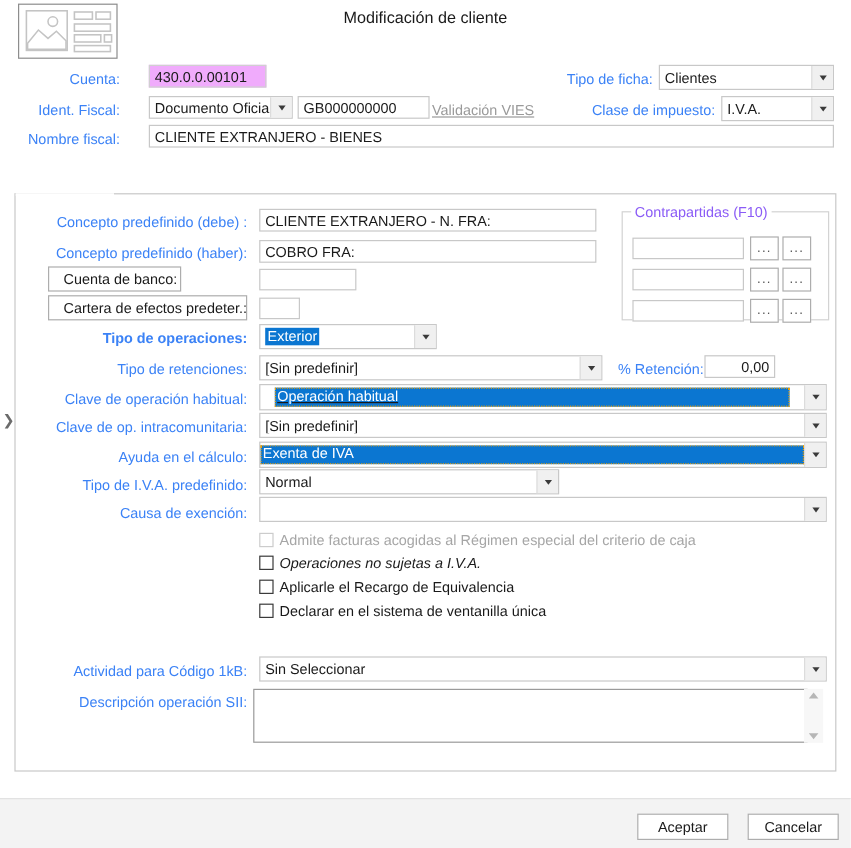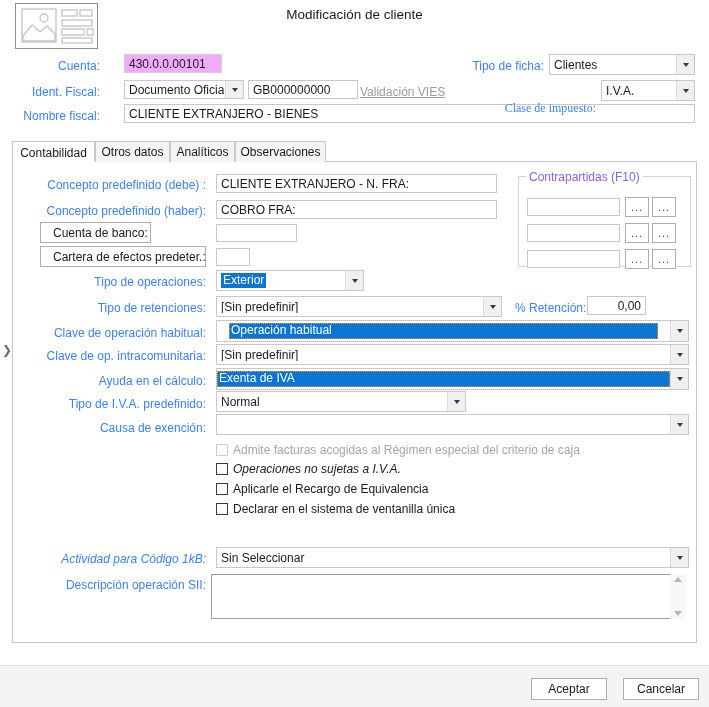--- a/index.html
+++ b/index.html
@@ -191,80 +191,66 @@
   <div class="tb" style="left:124px; top:104px; width:571px; height:19px;">CLIENTE EXTRANJERO - BIENES</div>
 
   <div class="lbl" style="left:380px; top:59px; width:164px;">Tipo de ficha:</div>
   <div class="cb" style="left:549px; top:54px; width:146px; height:21px;">
     <span class="cb-txt">Clientes</span>
     <span class="cb-arrow flat">
         <i></i>
       </span>
   </div>
 
-  <div class="lbl" style="left:380px; top:101px; width:216px;font-family:Liberation Serif, serif;">Clase de impuesto:</div>
+  <div class="lbl" style="left:380px; top:85px; width:216px;">Clase de impuesto:</div>
   <div class="cb" style="left:601px; top:80px; width:94px; height:21px;">
     <span class="cb-txt">I.V.A.</span>
     <span class="cb-arrow flat">
         <i></i>
       </span>
   </div>
 
   <div class="tabpanel"></div>
-  <div class="tabstrip">
-    <div class="tab active" style="left:0px; width:83px;">
-      <span>Contabilidad</span>
-    </div>
-    <div class="tab" style="left:83px; width:75px;">
-      <span>Otros datos</span>
-    </div>
-    <div class="tab" style="left:158px; width:65px;">
-      <span>Analíticos</span>
-    </div>
-    <div class="tab" style="left:223px; width:91px;">
-      <span>Observaciones</span>
-    </div>
-  </div>
   <div class="tabpanel-mask" style="left:13px; top:161px; width:82px;"></div>
 
   <div class="expander">❯</div>
 
   <div class="lbl" style="left:20px; top:178px; width:186px;">Concepto predefinido (debe) :</div>
   <div class="tb" style="left:216px; top:174px; width:281px; height:19px;">CLIENTE EXTRANJERO - N. FRA:</div>
 
   <div class="lbl" style="left:20px; top:204px; width:186px;">Concepto predefinido (haber):</div>
   <div class="tb" style="left:216px; top:200px; width:281px; height:19px;">COBRO FRA:</div>
 
   <div class="btn lft" style="left:40px; top:222px; width:111px; height:21px;">Cuenta de banco:</div>
   <div class="tb" style="left:216px; top:224px; width:81px; height:18px;"></div>
 
   <div class="btn lft" style="left:40px; top:246px; width:166px; height:21px;">Cartera de efectos predeter.:</div>
   <div class="tb" style="left:216px; top:248px; width:34px; height:18px;"></div>
 
-  <div class="lbl" style="left:20px; top:275px; width:186px;">Tipo de operaciones:</div>
+  <div class="lbl" style="left:20px; top:275px; width:186px;font-weight:bold;">Tipo de operaciones:</div>
   <div class="cb" style="left:216px; top:270px; width:148px; height:21px;">
     <span class="cb-txt"><span class="cb-sel">Exterior</span></span>
     <span class="cb-arrow">
         <i></i>
       </span>
   </div>
 
   <div class="lbl" style="left:20px; top:301px; width:186px;">Tipo de retenciones:</div>
   <div class="cb" style="left:216px; top:296px; width:286px; height:21px;">
     <span class="cb-txt">[Sin predefinir]</span>
     <span class="cb-arrow flat">
         <i></i>
       </span>
   </div>
   <div class="lbl lbl-l" style="left:515px; top:301px;">% Retención:</div>
   <div class="tb" style="left:587px; top:296px; width:59px; height:19px; justify-content:flex-end;">0,00</div>
 
   <div class="lbl" style="left:20px; top:326px; width:186px;">Clave de operación habitual:</div>
   <div class="cb focus" style="left:216px; top:320px; width:473px; height:22px;">
-    <span class="cb-txt" style="padding:12px;">
+    <span class="cb-txt" style="padding:12px;text-decoration:underline;">
         <span class="cb-sel full">Operación habitual</span>
       </span>
     <span class="cb-arrow">
         <i></i>
       </span>
   </div>
 
   <div class="lbl" style="left:20px; top:349px; width:186px;">Clave de op. intracomunitaria:</div>
   <div class="cb" style="left:216px; top:344px; width:473px; height:21px;">
     <span class="cb-txt">[Sin predefinir]</span>
@@ -309,21 +295,21 @@
   </div>
   <div class="ck" style="left:216px; top:482px;">
     <span class="box"></span>
     <span class="ck-lbl">Aplicarle el Recargo de Equivalencia</span>
   </div>
   <div class="ck" style="left:216px; top:502px;">
     <span class="box"></span>
     <span class="ck-lbl">Declarar en el sistema de ventanilla única</span>
   </div>
 
-  <div class="lbl" style="left:20px; top:552px; width:186px;font-style:italic;">Actividad para Código 1kB:</div>
+  <div class="lbl" style="left:20px; top:552px; width:186px;">Actividad para Código 1kB:</div>
   <div class="cb" style="left:216px; top:547px; width:473px; height:21px;">
     <span class="cb-txt">Sin Seleccionar</span>
     <span class="cb-arrow flat">
         <i></i>
       </span>
   </div>
 
   <div class="lbl" style="left:20px; top:578px; width:186px;">Descripción operación SII:</div>
   <div class="ta" style="left:211px; top:574px; width:462px; height:45px;"></div>
   <div class="ta-sb" style="left:670px; top:574px; width:16px; height:45px;">

